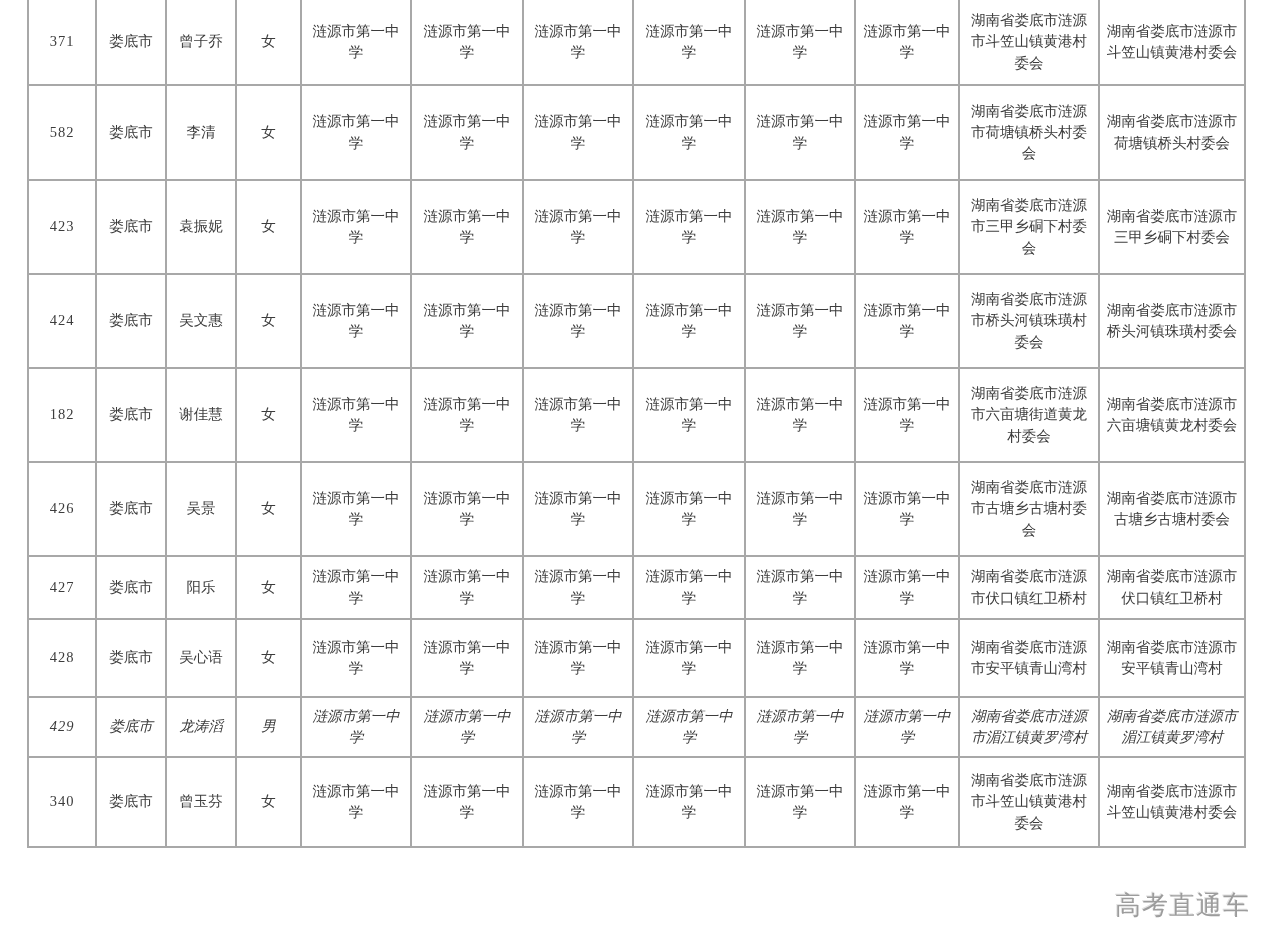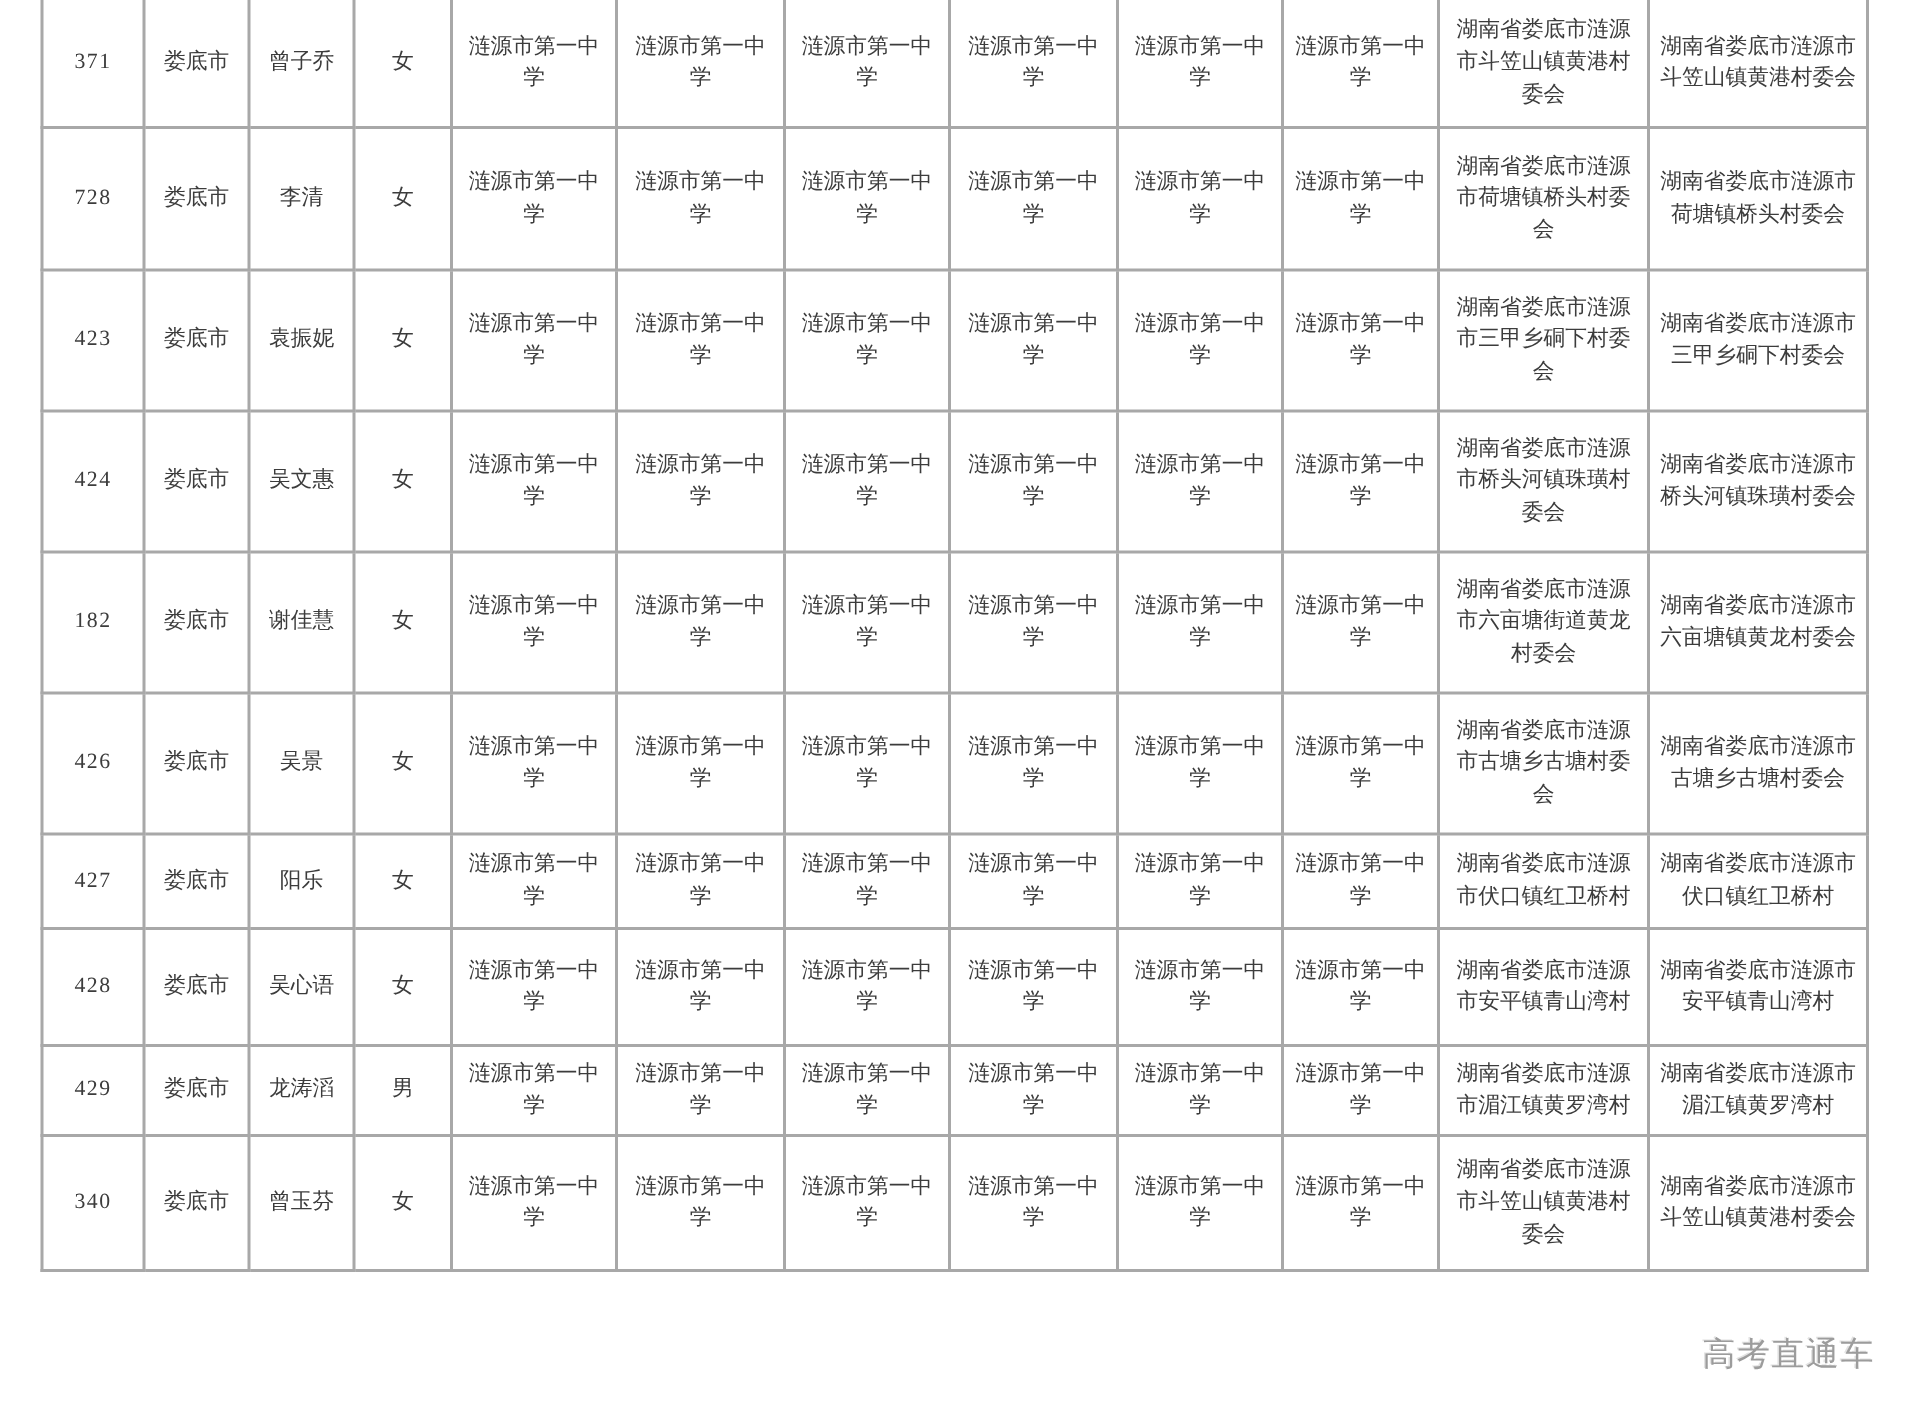--- a/index.html
+++ b/index.html
@@ -35,28 +35,28 @@
   
   table.student-table tr:first-child td { border-top: none; }
   table.student-table tr:nth-child(1)  { height: 85px; }
   table.student-table tr:nth-child(2)  { height: 95px; }
   table.student-table tr:nth-child(3)  { height: 94px; }
   table.student-table tr:nth-child(4)  { height: 94px; }
   table.student-table tr:nth-child(5)  { height: 94px; }
   table.student-table tr:nth-child(6)  { height: 94px; }
   table.student-table tr:nth-child(7)  { height: 63px; }
   table.student-table tr:nth-child(8)  { height: 78px; margin-left: 45px; }
-  table.student-table tr:nth-child(9)  { height: 60px; }
+  table.student-table tr:nth-child(9)  { height: 60px; font-style: italic; }
   table.student-table tr:nth-child(10) { height: 90px; }
   td.serial-cell { font-size: 15px; letter-spacing: 1px; }
   .watermark {
     position: absolute;
     top: 888px;
     right: 30px;
-    font-size: 22px;
+    font-size: 26px;
     color: var(--watermark-color);
     font-family: "Liberation Sans", "DejaVu Sans", sans-serif;
     letter-spacing: 1px;
     text-shadow: 1px 1px 0 #ffffff, -1px -1px 0 #e2e2e2;
   }
 </style>
 </head>
 <body>
 
 <div class="page">
@@ -85,21 +85,21 @@
             <td class="school-cell">涟源市第一中学</td>
             <td class="school-cell">涟源市第一中学</td>
             <td class="school-cell">涟源市第一中学</td>
             <td class="school-cell">涟源市第一中学</td>
             <td class="school-cell">涟源市第一中学</td>
             <td class="school-cell">涟源市第一中学</td>
             <td class="address-cell">湖南省娄底市涟源市斗笠山镇黄港村委会</td>
             <td class="address-cell">湖南省娄底市涟源市斗笠山镇黄港村委会</td>
           </tr>
           <tr>
-            <td class="serial-cell">728</td>
+            <td class="serial-cell">582</td>
             <td class="city-cell">娄底市</td>
             <td class="name-cell">李清</td>
             <td class="gender-cell">女</td>
             <td class="school-cell">涟源市第一中学</td>
             <td class="school-cell">涟源市第一中学</td>
             <td class="school-cell">涟源市第一中学</td>
             <td class="school-cell">涟源市第一中学</td>
             <td class="school-cell">涟源市第一中学</td>
             <td class="school-cell">涟源市第一中学</td>
             <td class="address-cell">湖南省娄底市涟源市荷塘镇桥头村委会</td>

